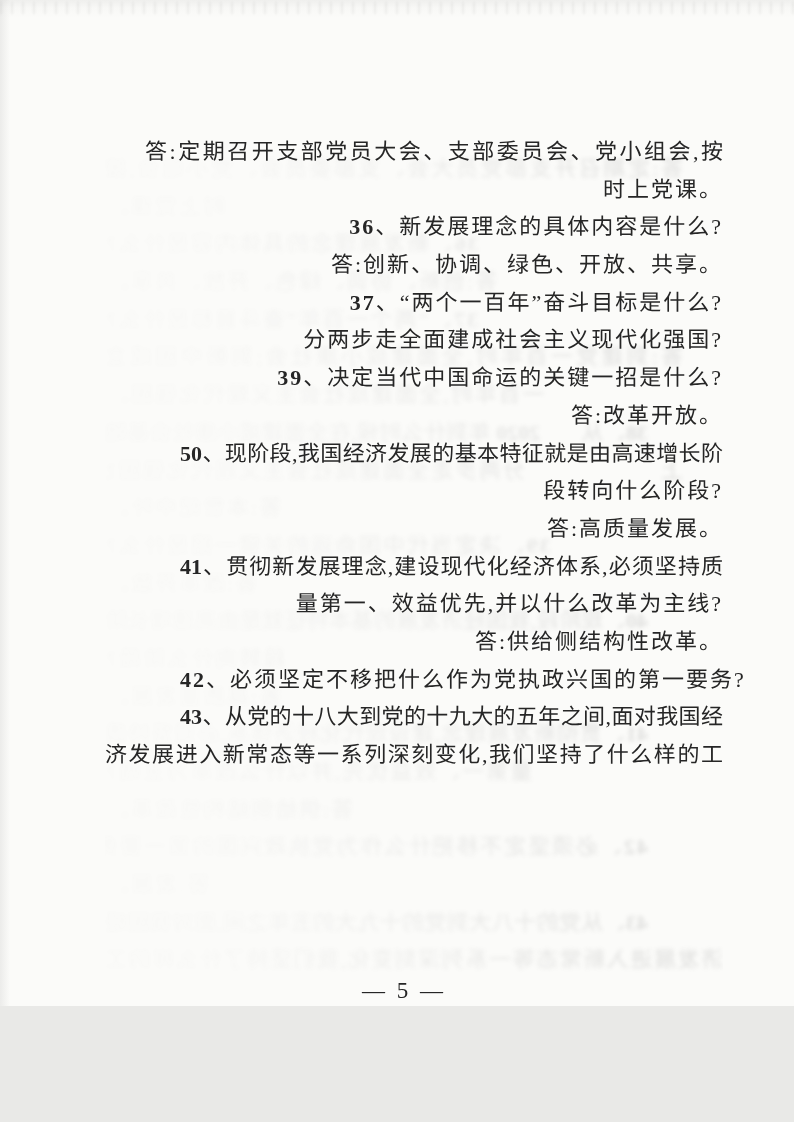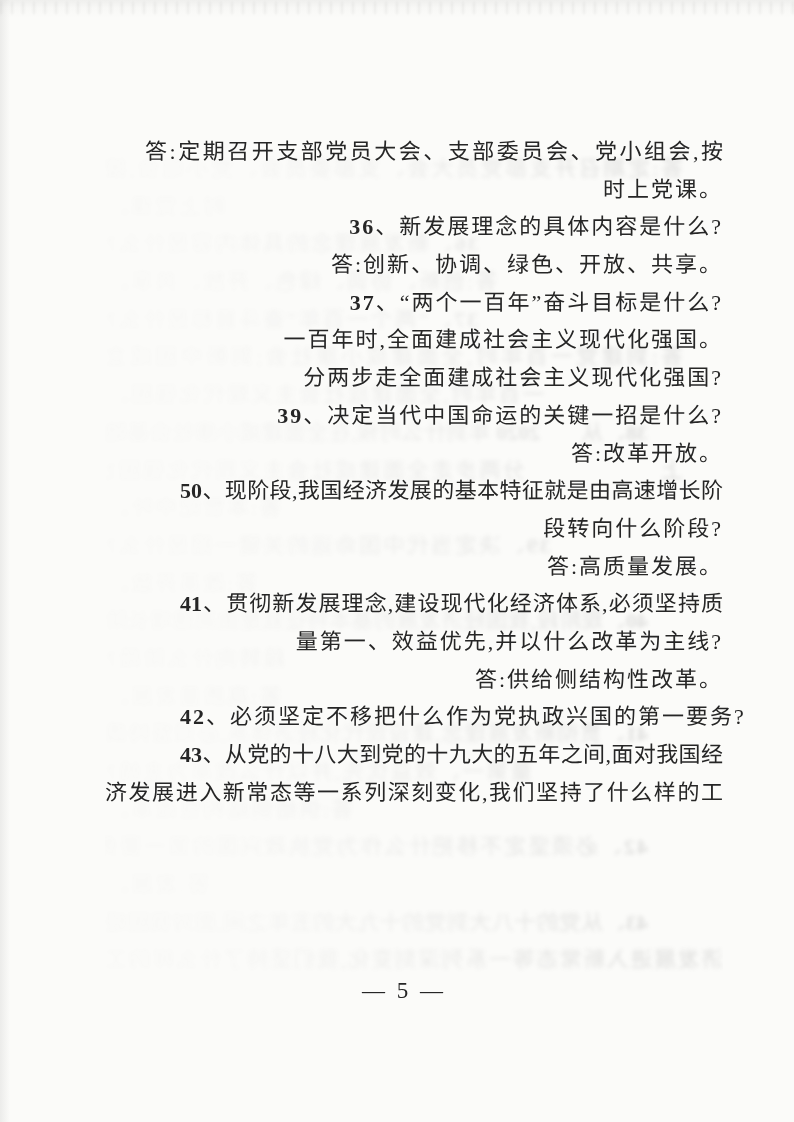--- a/index.html
+++ b/index.html
@@ -5,21 +5,21 @@
 <style>
   html, body {
     margin: 0; padding: 0;
     width: 794px; height: 1122px;
     overflow: hidden;
     background: #e9e9e7;
     font-family: "Liberation Serif", "DejaVu Serif", serif;
   }
   .paper {
     position: relative;
-    width: 794px; height: 1122px;
+    width: 794px; height: 1006px;
     background: linear-gradient(180deg, #efefed 0px, #f8f8f6 8px, var(--paper, #fbfbf9) 18px 100%);
     color: var(--ink, #262626);
   }
   
   .scan-top {
     position: absolute; top: 2px; left: 0; right: 0; height: 12px;
     background: repeating-linear-gradient(90deg,
       rgba(120,120,120,0.22) 0 2px, rgba(255,255,255,0) 2px 11px);
     filter: blur(1px);
     opacity: 0.45;
@@ -104,21 +104,20 @@
       <div class="line indent">答:发展。</div>
       <div class="line indent fill"><b>43</b>、从党的十八大到党的十九大的五年之间,面对我国经</div>
       <div class="line fill">济发展进入新常态等一系列深刻变化,我们坚持了什么样的工</div>
     </div>
     <div class="text-block" id="text-block">
       <div class="line indent fill">答:定期召开支部党员大会、支部委员会、党小组会,按</div>
       <div class="line">时上党课。</div>
       <div class="line indent"><b>36</b>、新发展理念的具体内容是什么?</div>
       <div class="line indent">答:创新、协调、绿色、开放、共享。</div>
       <div class="line indent"><b>37</b>、“两个一百年”奋斗目标是什么?</div>
-      <div class="line">一百年时,全面建成社会主义现代化强国。</div>
       <div class="line">分两步走全面建成社会主义现代化强国?</div>
       <div class="line indent"><b>39</b>、决定当代中国命运的关键一招是什么?</div>
       <div class="line indent">答:改革开放。</div>
       <div class="line indent fill"><b>50</b>、现阶段,我国经济发展的基本特征就是由高速增长阶</div>
       <div class="line">段转向什么阶段?</div>
       <div class="line indent">答:高质量发展。</div>
       <div class="line indent fill"><b>41</b>、贯彻新发展理念,建设现代化经济体系,必须坚持质</div>
       <div class="line">量第一、效益优先,并以什么改革为主线?</div>
       <div class="line indent">答:供给侧结构性改革。</div>
       <div class="line indent"><b>42</b>、必须坚定不移把什么作为党执政兴国的第一要务?</div>

